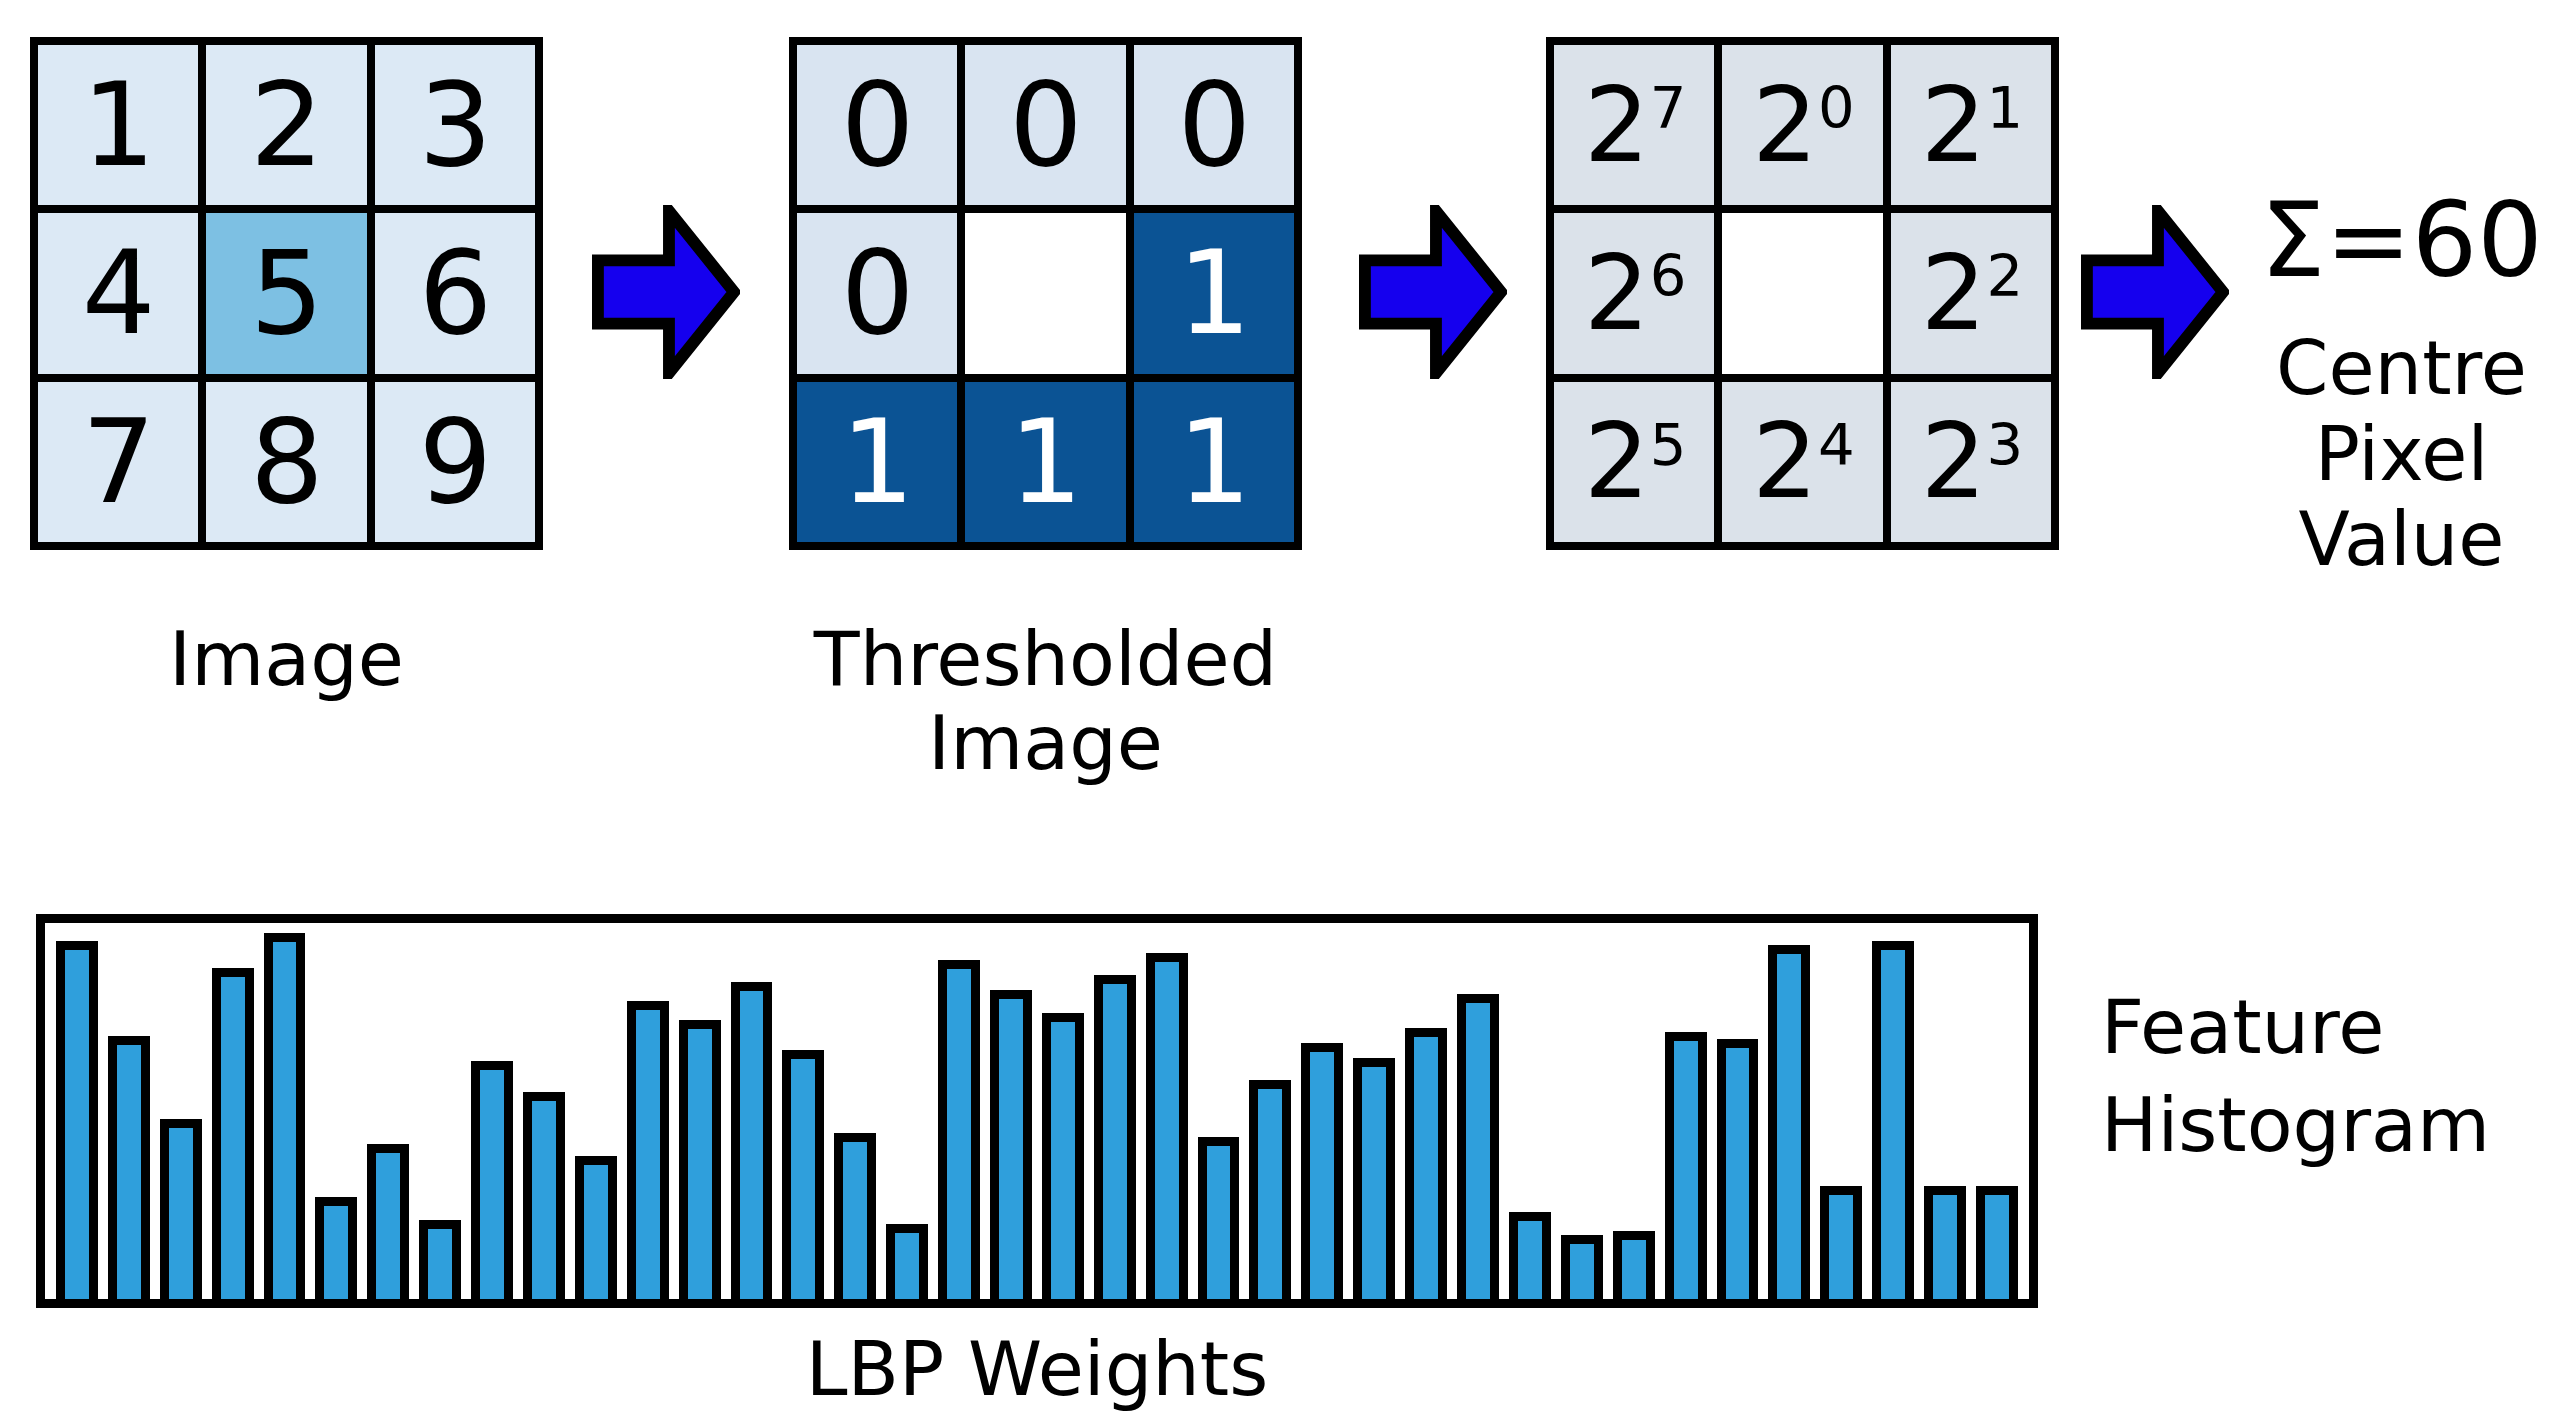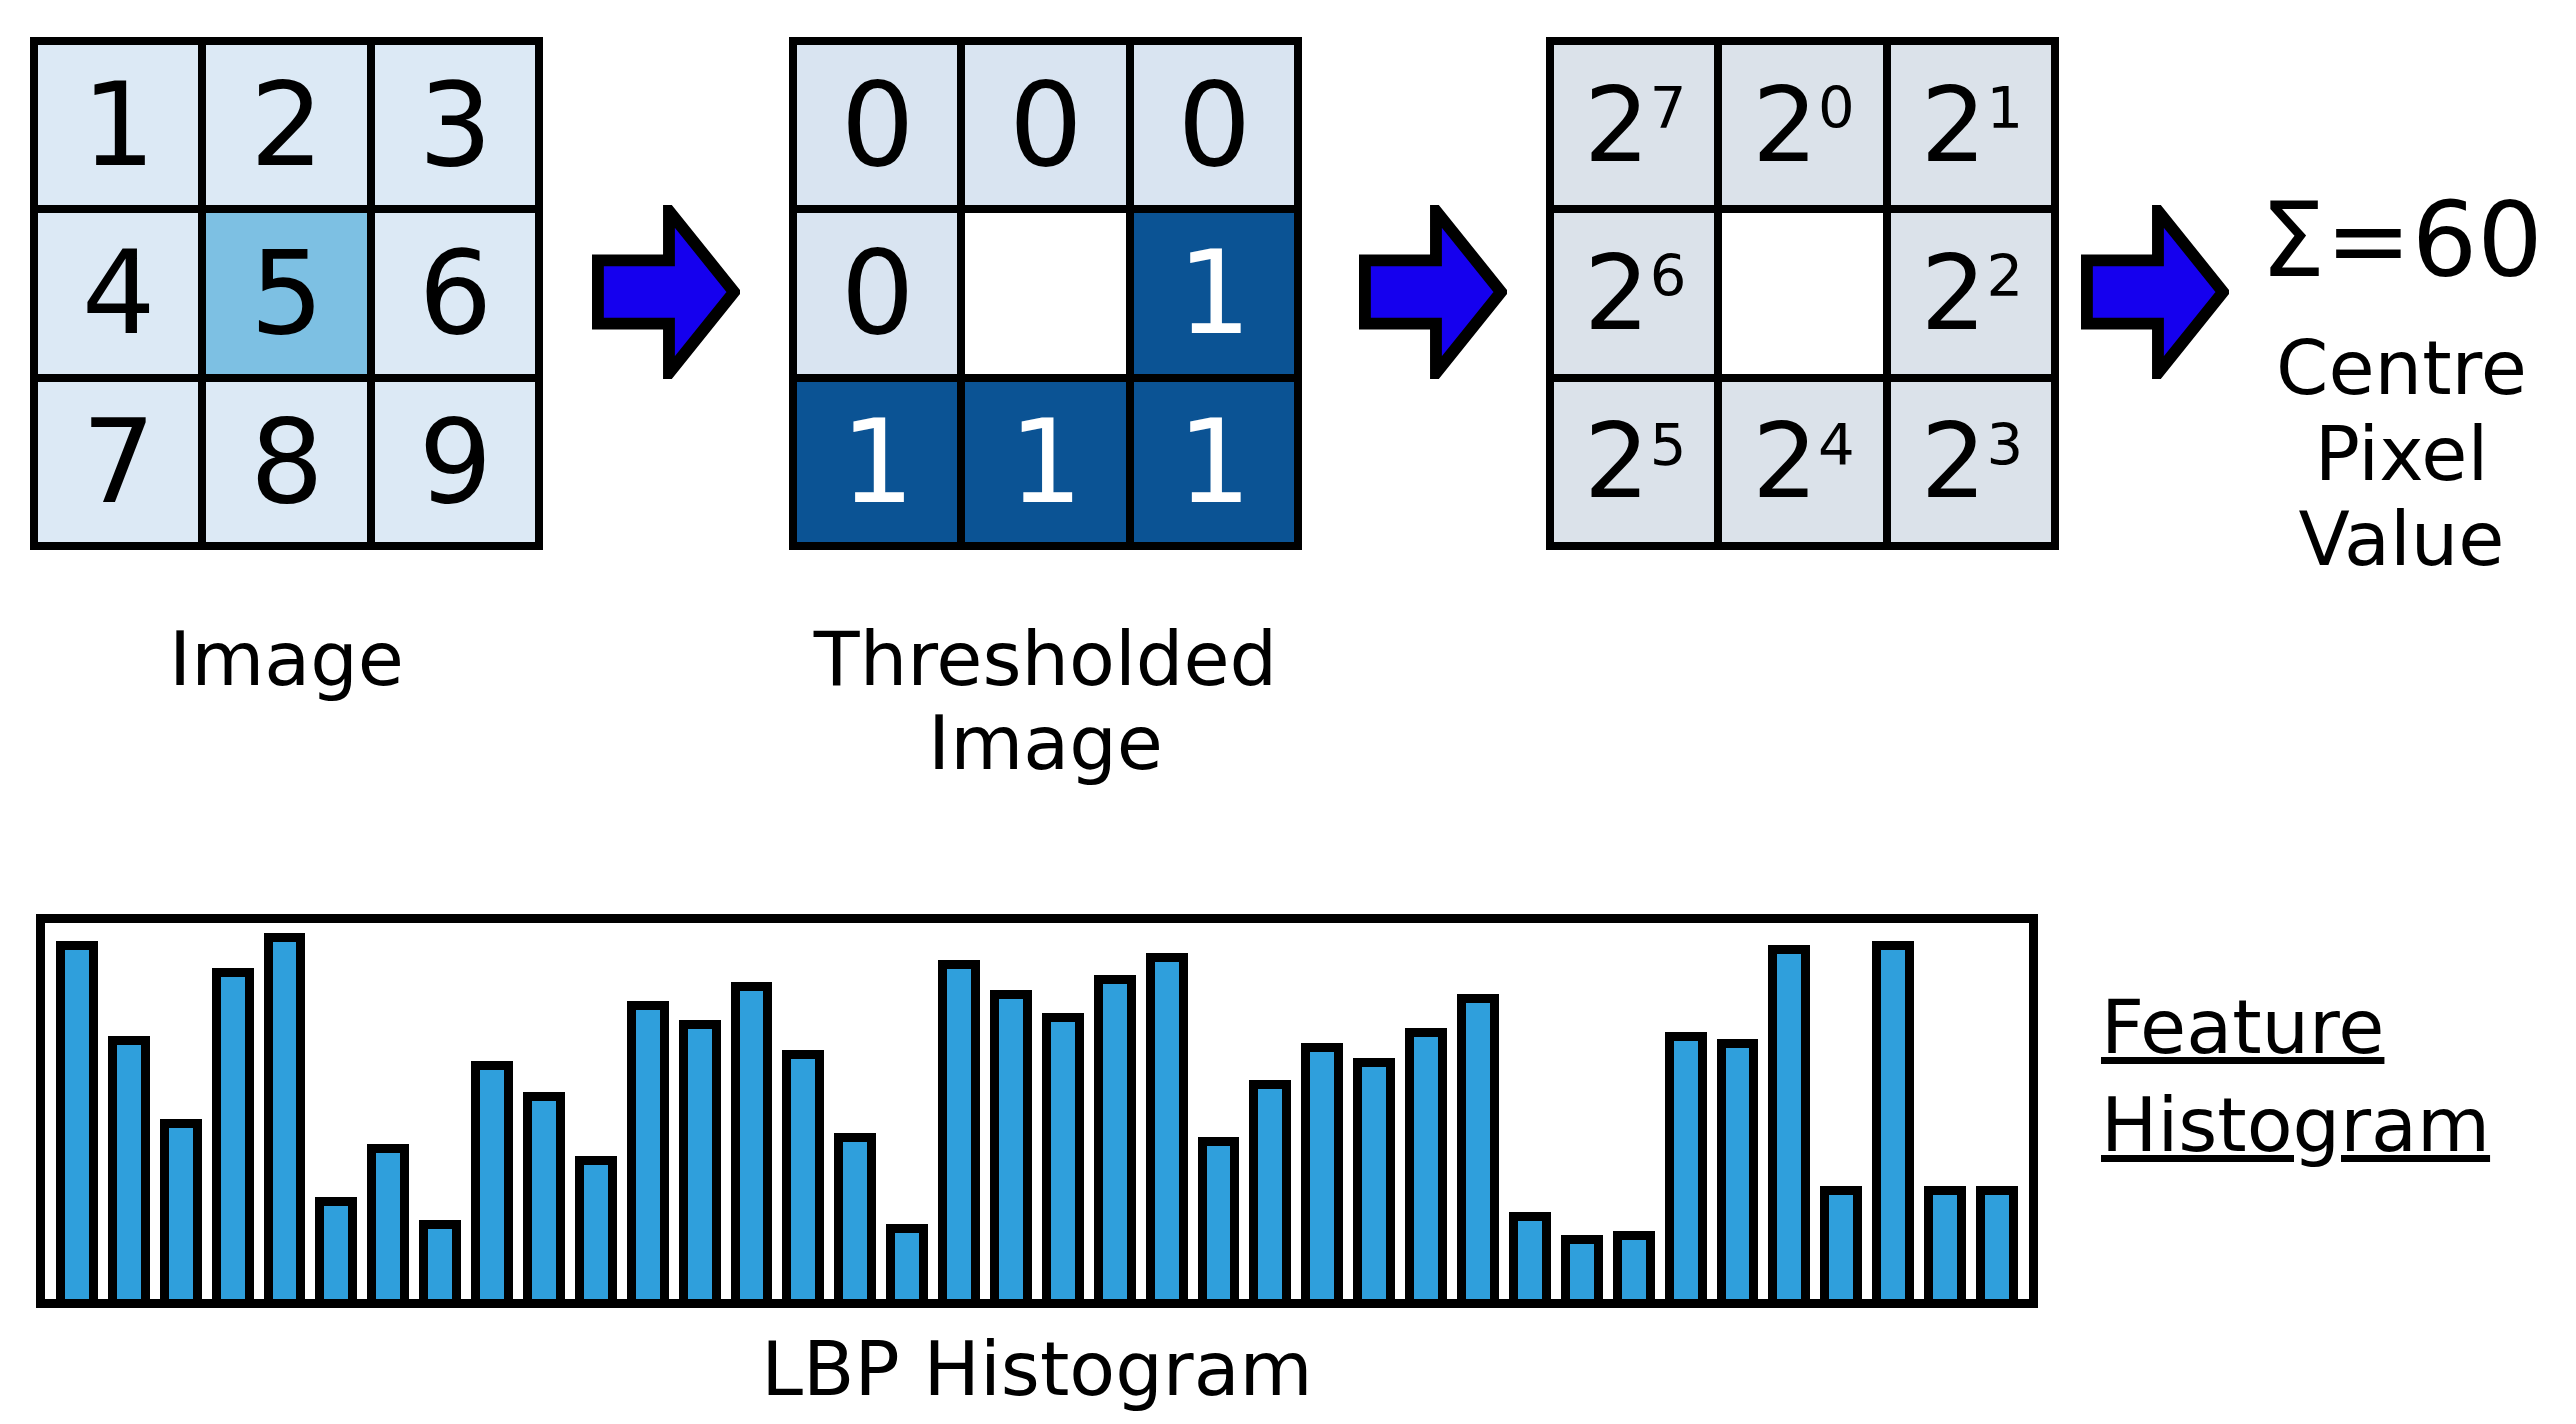--- a/index.html
+++ b/index.html
@@ -145,21 +145,20 @@
     line-height: 1.1;
   }
   #hist-side-label {
     position: absolute;
     left: 2101px; top: 77px;
     width: 464px;
     font-size: 75px;
     line-height: 1.30;
     white-space: pre-line;
     text-align: left;
-    text-decoration: underline;
   }
 </style>
 </head>
 <body>
 
 <div id="top-row">
 
   <div class="stage" style="left:30px;">
     <div class="grid3">
       <div class="cell">1</div>
@@ -292,17 +291,17 @@
         <div class="bar" style="height: 68px; background: rgb(47, 159, 220); border-color: rgb(0, 0, 0);"></div>
         <div class="bar" style="height: 267px; background: rgb(47, 159, 220); border-color: rgb(0, 0, 0);"></div>
         <div class="bar" style="height: 260px; background: rgb(47, 159, 220); border-color: rgb(0, 0, 0);"></div>
         <div class="bar" style="height: 354px; background: rgb(47, 159, 220); border-color: rgb(0, 0, 0);"></div>
         <div class="bar" style="height: 113px; background: rgb(47, 159, 220); border-color: rgb(0, 0, 0);"></div>
         <div class="bar" style="height: 358px; background: rgb(47, 159, 220); border-color: rgb(0, 0, 0);"></div>
         <div class="bar" style="height: 113px; background: rgb(47, 159, 220); border-color: rgb(0, 0, 0);"></div>
         <div class="bar" style="height: 113px; background: rgb(47, 159, 220); border-color: rgb(0, 0, 0);"></div>
       </div>
   </div>
-  <div id="hist-xlabel">LBP Histogram</div>
+  <div id="hist-xlabel">LBP Weights</div>
   <div id="hist-side-label">Feature
 Histogram</div>
 </div>
 
 
 </body></html>

